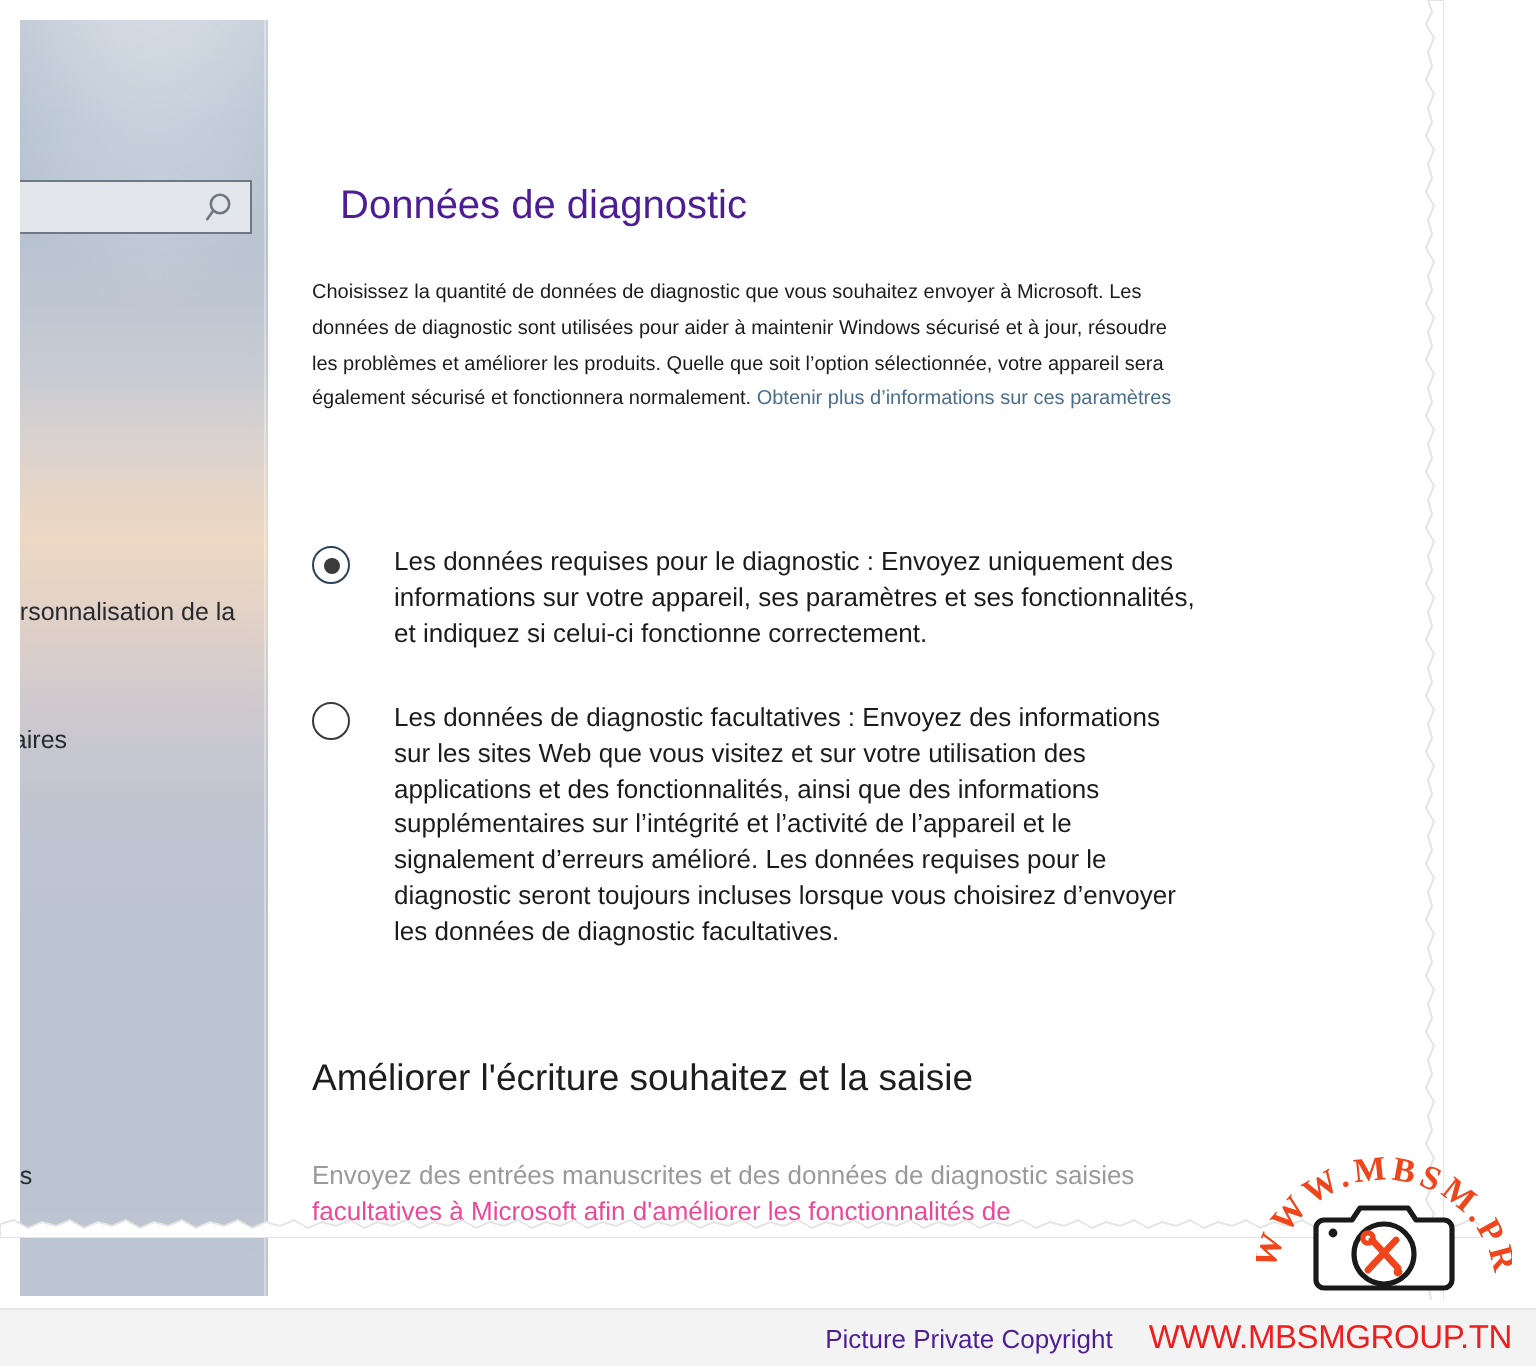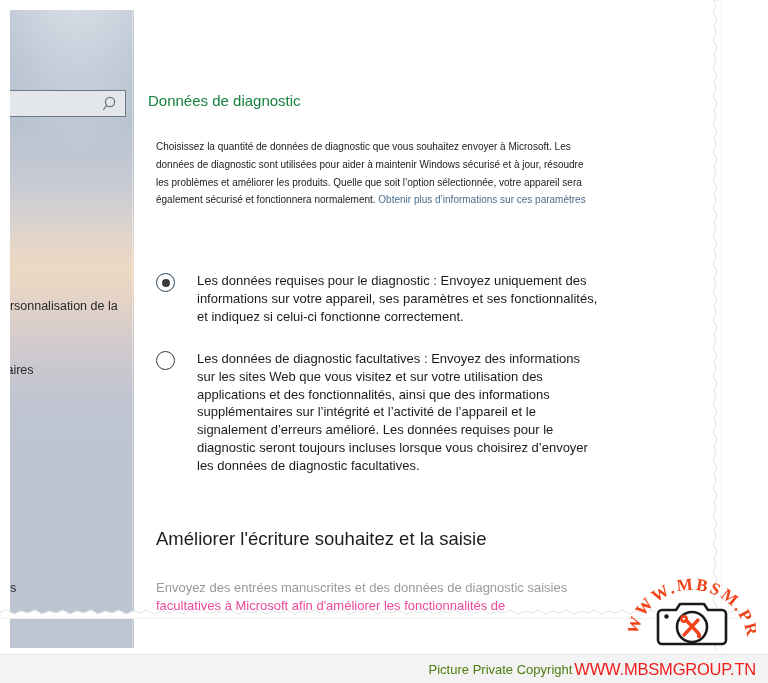--- a/index.html
+++ b/index.html
@@ -139,25 +139,25 @@
     top: 40px;
     font-size: 27px;
     font-weight: 300;
     color: #1d1d1d;
     letter-spacing: -0.1px;
     white-space: nowrap;
   }
 
   #section-heading-diagnostic {
     position: absolute;
-    left: 14px;
+    left: 36px;
     top: 92px;
-    font-size: 15px;
+    font-size: 20px;
     font-weight: 400;
-    color: #15803d;
+    color: #4c1d95;
     white-space: nowrap;
   }
 
   #diagnostic-description {
     position: absolute;
     left: 22px;
     top: 138px;
     width: 434px;
     font-size: 10px;
     line-height: 17.8px;
@@ -288,22 +288,22 @@
     background: #f3f3f3;
     border-top: 1px solid #e6e6e6;
     box-sizing: border-box;
     display: flex;
     align-items: center;
     justify-content: flex-end;
     padding-right: 12px;
   }
   #footer-copyright-text {
     font-size: 13px;
-    color: #4d7c0f;
-    margin-right: 2px;
+    color: #4c1d95;
+    margin-right: 18px;
     white-space: nowrap;
   }
   #footer-site-url {
     font-size: 16.5px;
     color: #f01d1d;
     white-space: nowrap;
     letter-spacing: -0.2px;
   }
 </style>
 </head>

